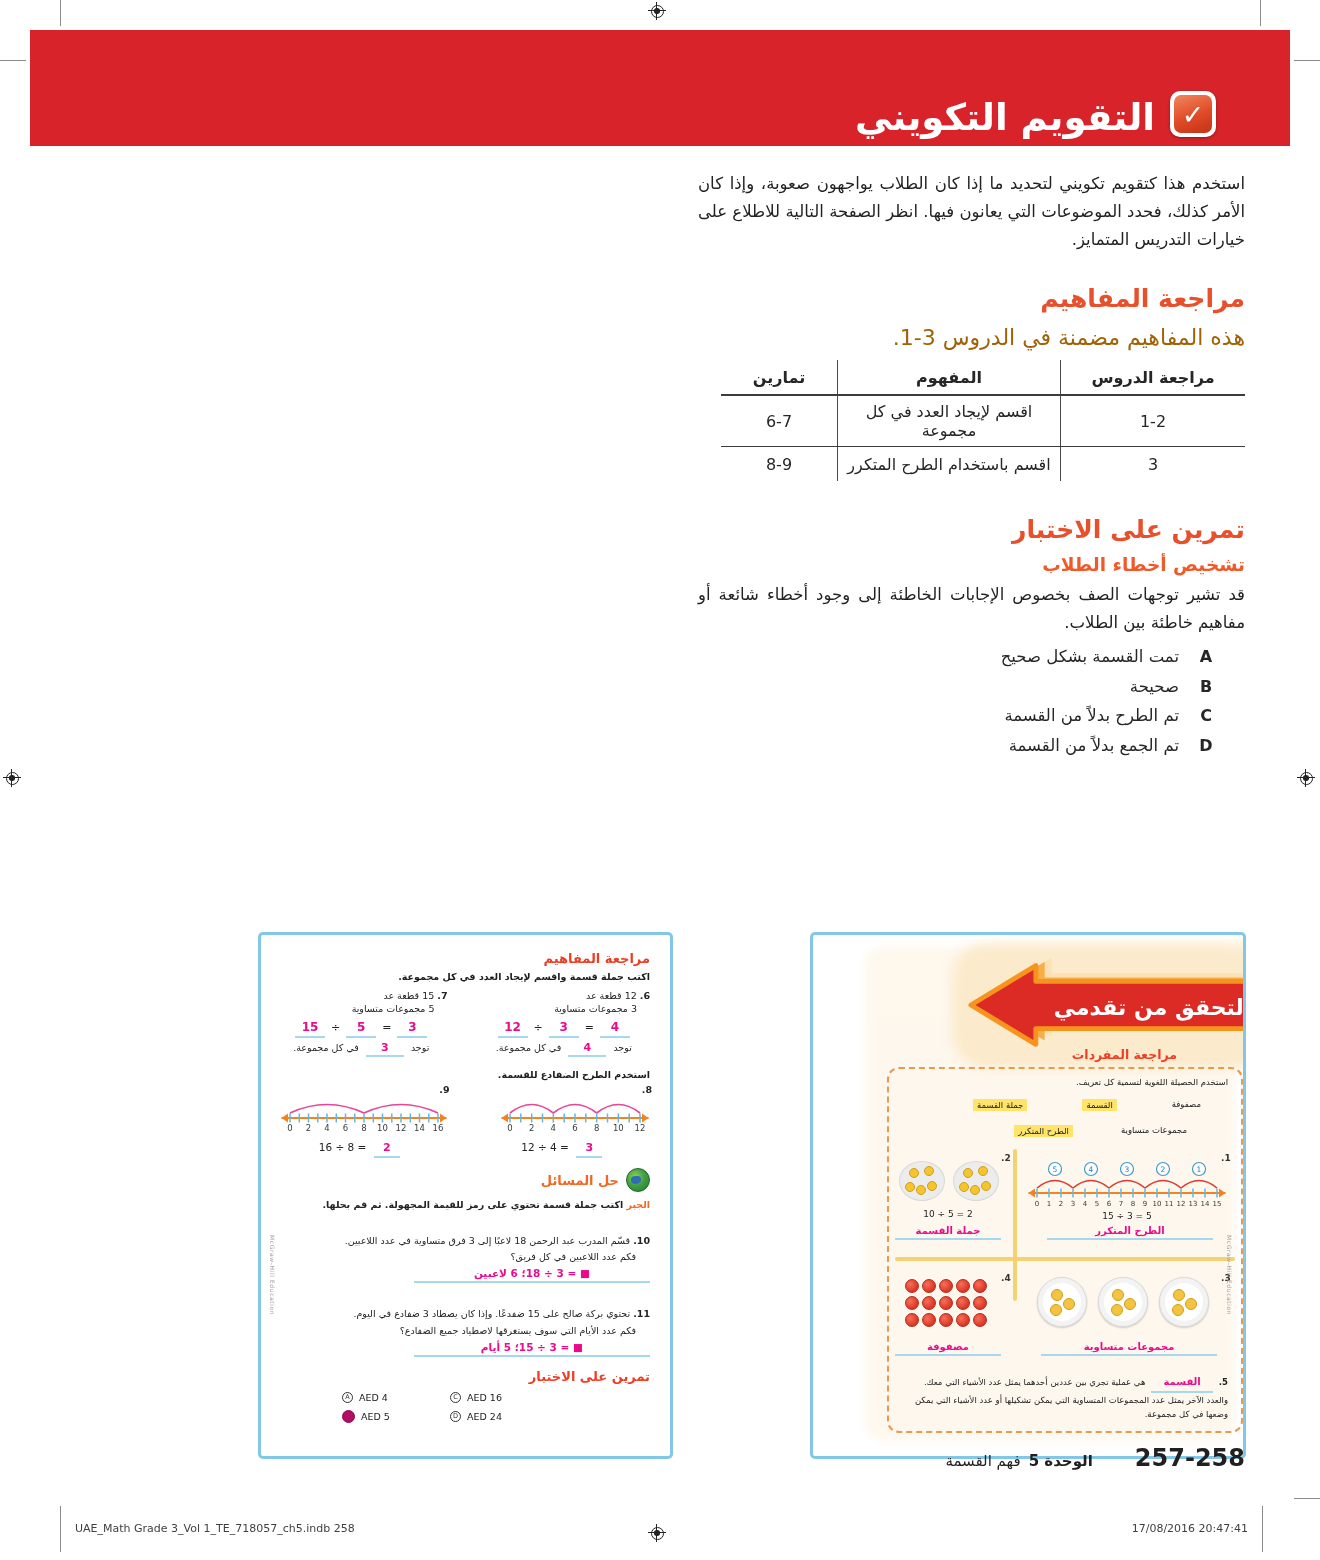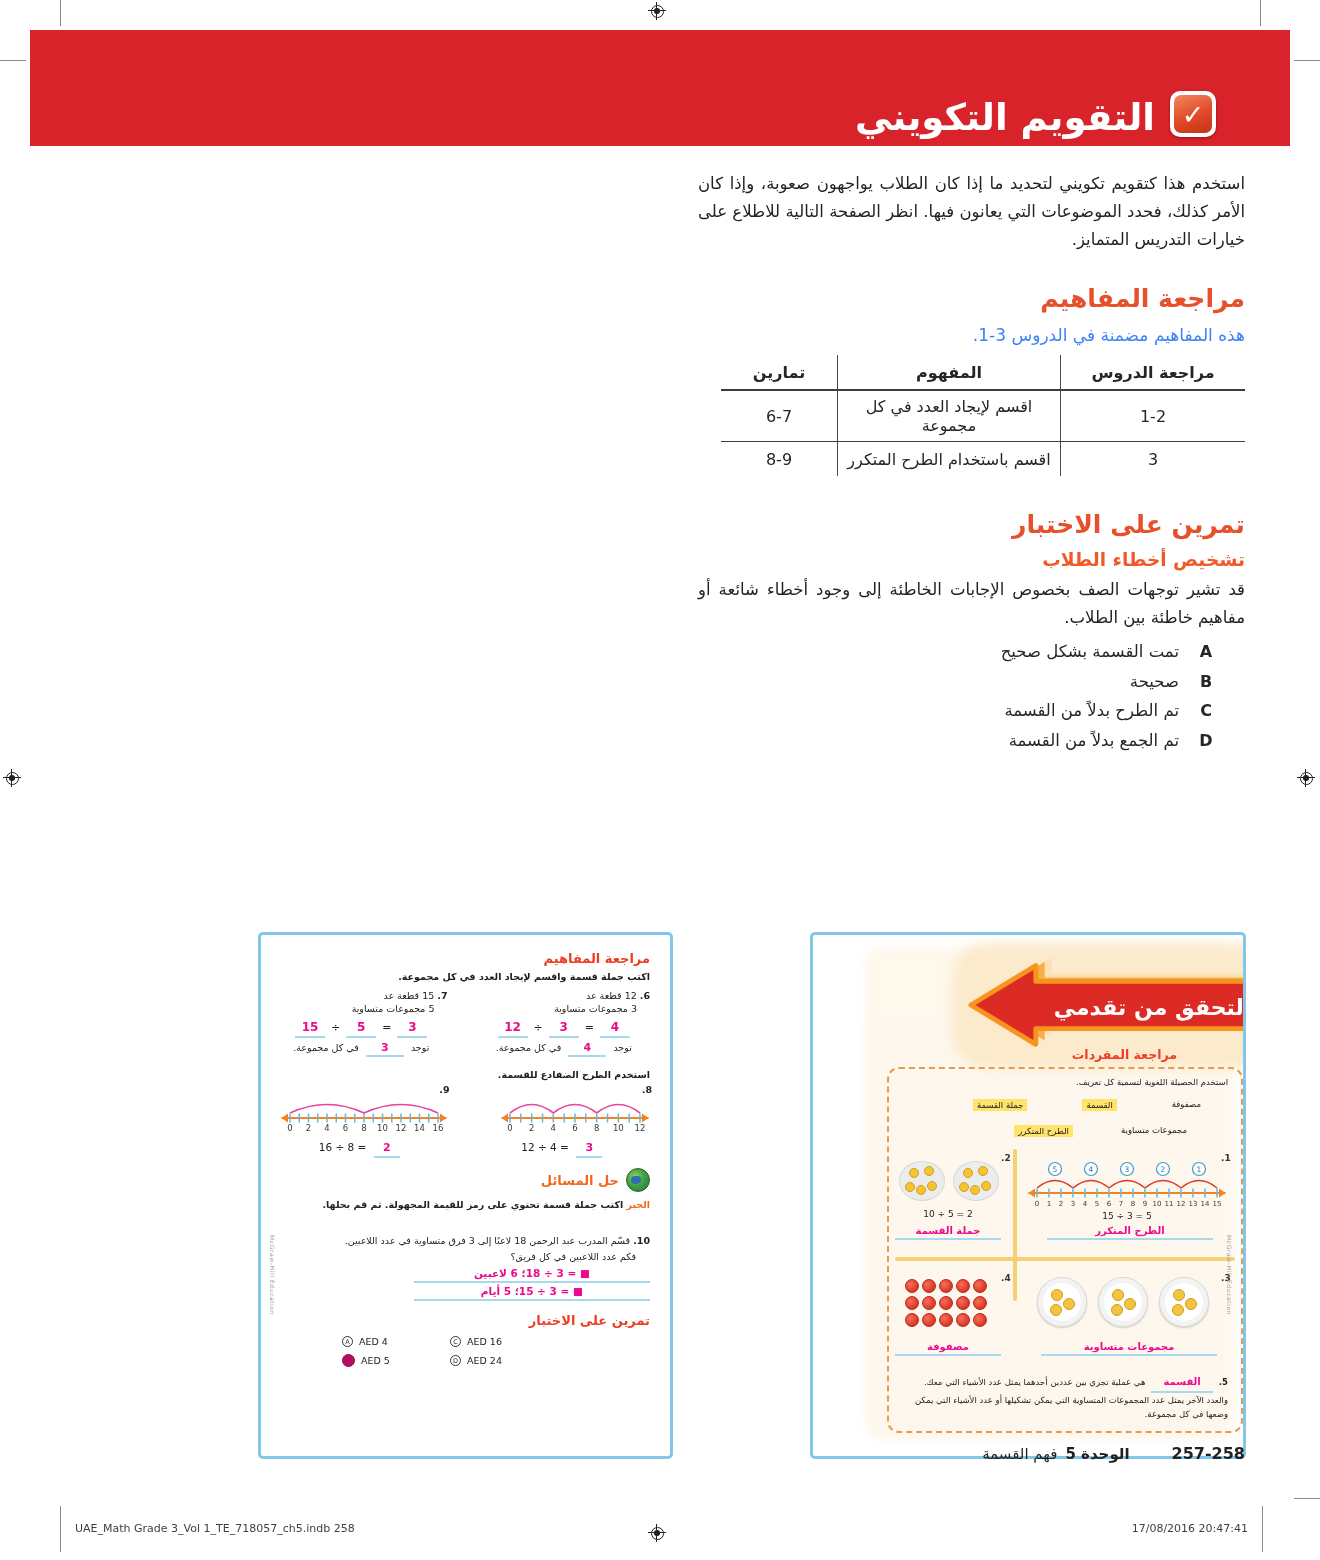--- a/index.html
+++ b/index.html
@@ -19,21 +19,21 @@
   .hdr-title{font-size:37px;font-weight:bold;color:#fff;line-height:1.1;}
   .hdr-icon{width:46px;height:46px;background:#fff;border-radius:10px;margin-right:74px;margin-bottom:2px;
       display:flex;align-items:center;justify-content:center;box-shadow:0 1px 3px rgba(0,0,0,.35);}
   .hdr-icon .inner{width:38px;height:38px;border-radius:7px;
       background:linear-gradient(160deg,#f0885f 0%,#e04a26 55%,#c23318 100%);
       display:flex;align-items:center;justify-content:center;color:#fff;font-size:27px;font-weight:bold;}
   
   .te-col{position:absolute;left:698px;top:170px;width:547px;direction:rtl;text-align:right;}
   .te-intro{font-size:16.5px;line-height:1.7;text-align:justify;color:#222;}
   .te-h1{color:#e8502b;font-weight:bold;font-size:25px;margin-top:30px;}
-  .te-note{font-size:17px;margin-top:12px;color:#3b82f6;}
+  .te-note{font-size:22px;margin-top:12px;color:#a16207;}
   table.review{margin-top:10px;border-collapse:collapse;}
   table.review th,table.review td{font-size:16px;text-align:center;padding:6px 8px;height:22px;}
   table.review th{font-weight:bold;border-bottom:2px solid #3c3c3c;}
   table.review th:not(:last-child),table.review td:not(:last-child){border-left:1.4px solid #4a4a4a;}
   table.review tr.r1 td{border-bottom:1.6px solid #3c3c3c;}
   .col-lessons{width:168px;} .col-concept{width:206px;} .col-ex{width:100px;}
   .te-h2{color:#e8502b;font-weight:bold;font-size:25px;margin-top:34px;}
   .te-h3{color:#f05a28;font-weight:bold;font-size:18.5px;margin-top:10px;}
   .te-body{font-size:16.5px;line-height:1.7;text-align:justify;margin-top:6px;color:#222;}
   .choices{margin-top:10px;padding-right:30px;}
@@ -106,21 +106,21 @@
          box-shadow:inset 0 0 0 5px #f3f3f3,0 1px 2px rgba(0,0,0,.18);box-sizing:border-box;}
   .pdot{position:absolute;width:12px;height:12px;border-radius:50%;background:#f4c340;border:1px solid #cf9f1d;box-sizing:border-box;}
   .array-grid{position:absolute;left:16px;top:210px;display:grid;gap:3px;}
   .adot{width:14px;height:14px;border-radius:50%;background:radial-gradient(circle at 35% 35%,#f4705a,#dd3524 70%);
         border:1px solid #b02a1c;box-sizing:border-box;}
   .p5{position:absolute;left:12px;right:13px;top:304px;font-size:8.5px;line-height:1.75;color:#222;}
   .p5 .p5-ans{display:inline-block;min-width:62px;border-bottom:2px solid #a8d8ee;color:#ec0a8c;font-weight:bold;
               font-size:10px;text-align:center;margin:0 3px;}
   
   .unit-footer{position:absolute;top:1444px;right:75px;display:flex;direction:rtl;align-items:baseline;gap:8px;color:#231f20;}
-  .unit-footer .pages{font-weight:bold;font-size:16px;margin-left:34px;direction:ltr;}
+  .unit-footer .pages{font-weight:bold;font-size:24px;margin-left:34px;direction:ltr;}
   .unit-footer .unit{font-weight:bold;font-size:15px;}
   .unit-footer .title{font-size:15px;}
   .print-footer{position:absolute;left:0;right:0;top:1522px;font-size:11px;color:#3f3f3f;}
   .pf-left{position:absolute;left:75px;direction:ltr;}
   .pf-right{position:absolute;right:72px;direction:ltr;}
   .numberline{display:block;}
 </style>
 </head>
 <body>
 
@@ -330,20 +330,25 @@
         <span>اكتب جملة قسمة تحتوي على رمز للقيمة المجهولة. ثم قم بحلها.</span>
       </div>
 
       <div class="wp">
         <b>10.</b>
         <span>قسّم المدرب عبد الرحمن 18 لاعبًا إلى 3 فرق متساوية في عدد اللاعبين.</span>
         <span class="l2">فكم عدد اللاعبين في كل فريق؟</span>
       </div>
       <div class="ans-line">■ = 3 ÷ 18؛ 6 لاعبين</div>
 
+      <div class="wp">
+        <b>11.</b>
+        <span>تحتوي بركة صالح على 15 ضفدعًا. وإذا كان يصطاد 3 ضفادع في اليوم.</span>
+        <span class="l2">فكم عدد الأيام التي سوف يستغرقها لاصطياد جميع الضفادع؟</span>
+      </div>
       <div class="ans-line">■ = 3 ÷ 15؛ 5 أيام</div>
 
       <div class="sp-h2">تمرين على الاختبار</div>
       <div class="options" id="p12-options">
           <div class="opt">
             <span class="circ">A</span>
             <span dir="ltr">AED 4</span>
           </div>
           <div class="opt">
             <span class="circ">C</span>

